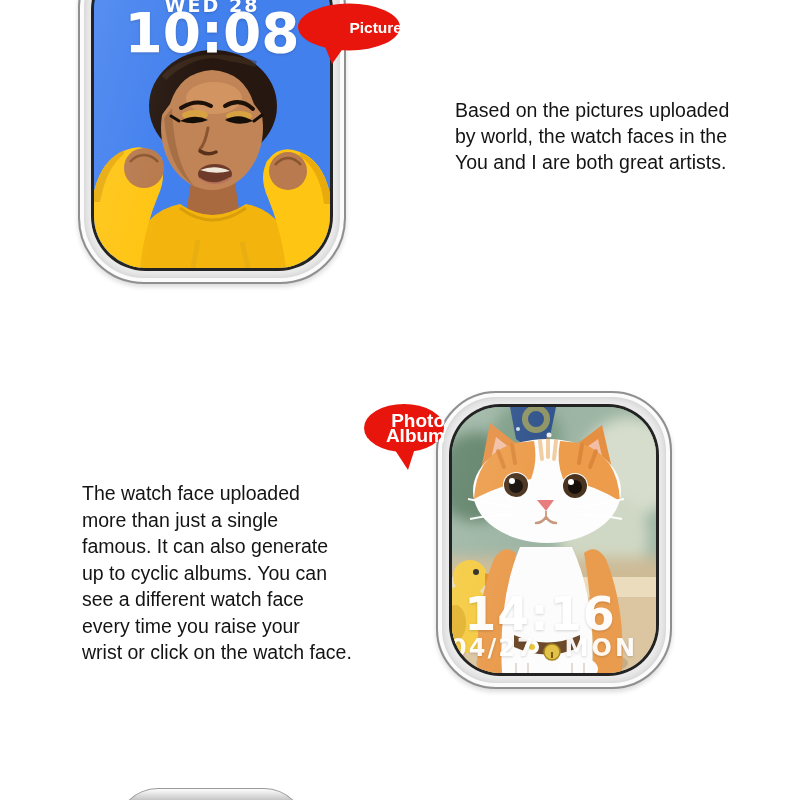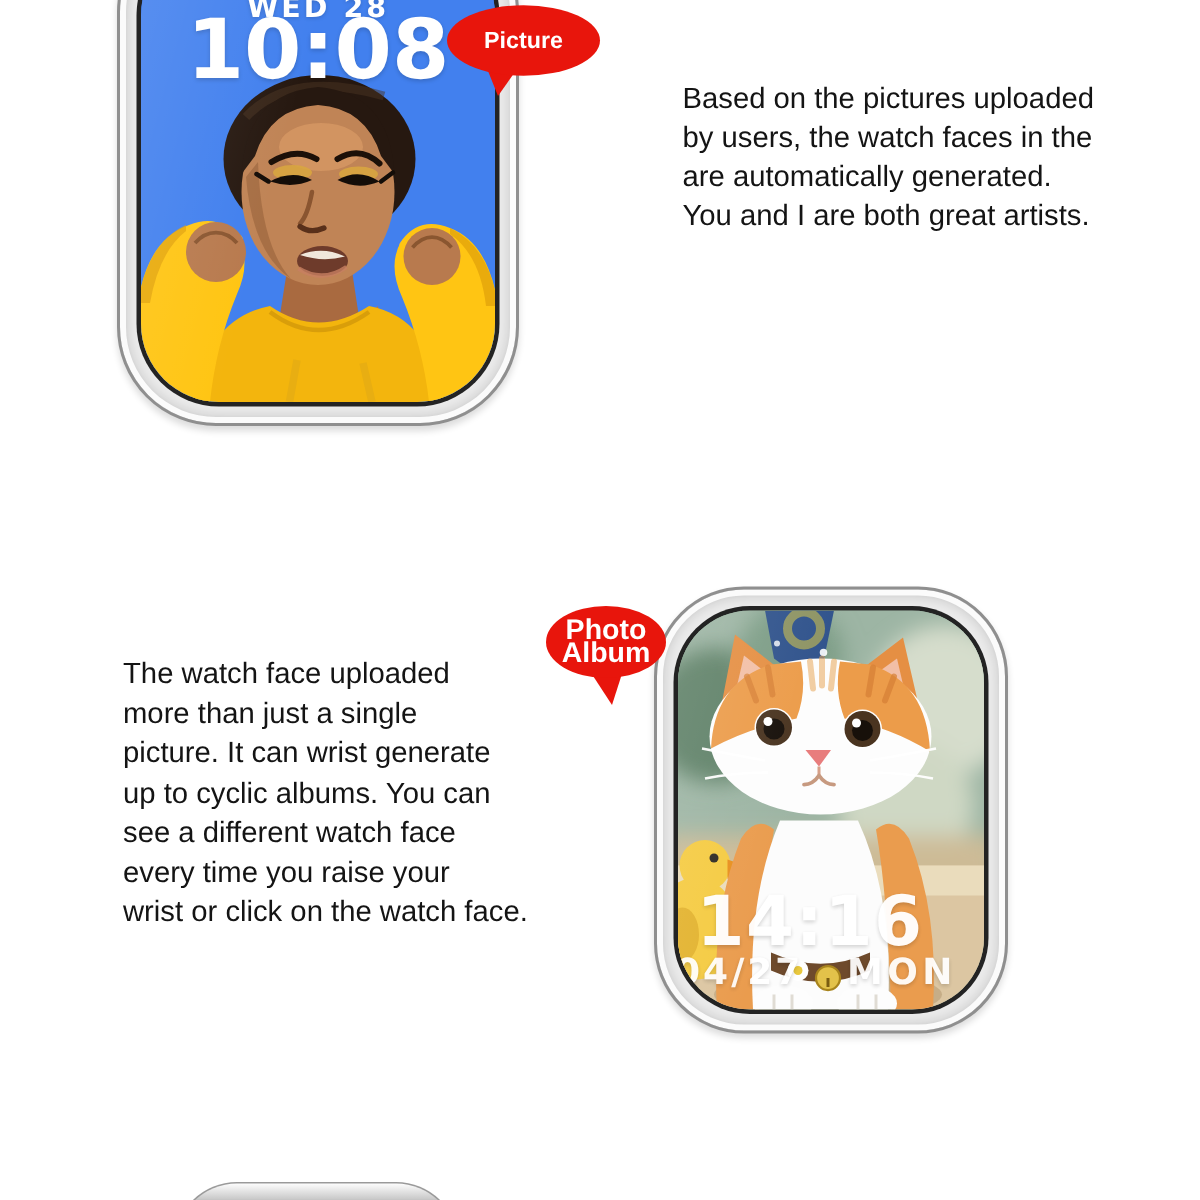--- a/index.html
+++ b/index.html
@@ -29,29 +29,29 @@
   .w2-daterow{position:absolute;top:229px;left:0;width:100%;display:flex;justify-content:center;
     gap:29px;transform:translateX(-10px);color:#fff;opacity:.93;
     font-family:"DejaVu Sans","Liberation Sans",sans-serif;font-weight:700;font-size:24px;line-height:1;
     text-shadow:0 1px 3px rgba(0,0,0,.18);}
   .w2-daterow .date{letter-spacing:2px;}
   .w2-daterow .day{letter-spacing:3px;}
 
   
   .callout{position:absolute;}
   .callout svg{position:absolute;inset:0;overflow:visible;}
-  .callout .label{position:absolute;left:0;width:100%;text-align:center;color:#ffffff;
+  .callout .label{position:absolute;left:0;width:100%;text-align:right;color:#ffffff;
     font-weight:700;line-height:1.15;}
   .callout-picture{left:296px;top:2px;width:106px;height:64px;}
   .callout-picture .label{top:17px;font-size:15.5px;}
   .callout-album{left:363px;top:403px;width:82px;height:72px;}
   .callout-album .label{top:10px;font-size:19px;line-height:15px;}
 
   
-  .para{position:absolute;color:#141414;font-size:19.5px;line-height:26px;white-space:nowrap;}
+  .para{position:absolute;color:#141414;font-size:19.5px;line-height:26px;white-space:nowrap;margin-top:44px;}
   .para-right{left:455px;top:53px;}
   .para-left{left:82px;top:436px;line-height:26.5px;}
 
   
   .watch-three{position:absolute;left:116px;top:788px;width:188px;height:52px;
     border-radius:42px 42px 0 0;border:1px solid #9a9a9a;border-bottom:none;
     background:linear-gradient(to bottom,#fdfdfd 0%,#c9c9c9 20%,#565656 42%,#ededed 60%,#f8f8f8 72%,#a8a8a8 100%);}
 </style>
 </head>
 <body>
@@ -115,29 +115,28 @@
   <div class="callout callout-picture">
     <svg viewBox="0 0 106 64">
       <path d="M28 42 L36 62 L48 45 Z" fill="#e8150c"></path>
       <ellipse cx="53" cy="25" rx="51" ry="23.5" fill="#e8150c"></ellipse>
     </svg>
     <div class="label">Picture</div>
   </div>
 
   <div class="para para-right">
     <div>Based on the pictures uploaded</div>
-    <div>by users, the watch faces in the</div>
-    <div>are automatically generated.</div>
+    <div>by world, the watch faces in the</div>
     <div>You and I are both great artists.</div>
   </div>
 
   <div class="para para-left">
     <div>The watch face uploaded</div>
     <div>more than just a single</div>
-    <div>picture. It can wrist generate</div>
+    <div>famous. It can also generate</div>
     <div>up to cyclic albums. You can</div>
     <div>see a different watch face</div>
     <div>every time you raise your</div>
     <div>wrist or click on the watch face.</div>
   </div>
 
   <div class="watch-frame watch-two">
     <div class="screen">
       <svg viewBox="0 0 204 266" preserveAspectRatio="none">
         <defs>

